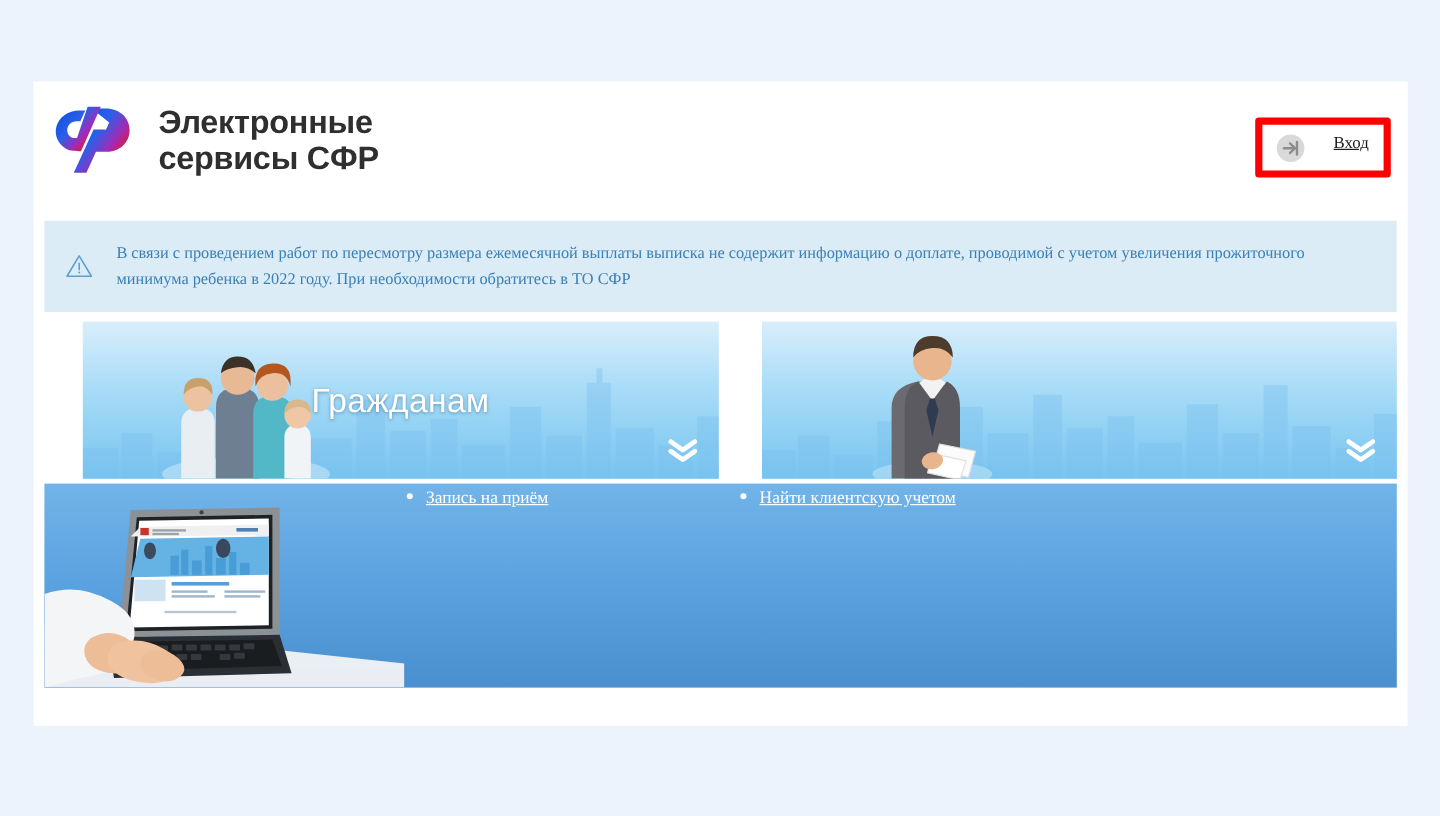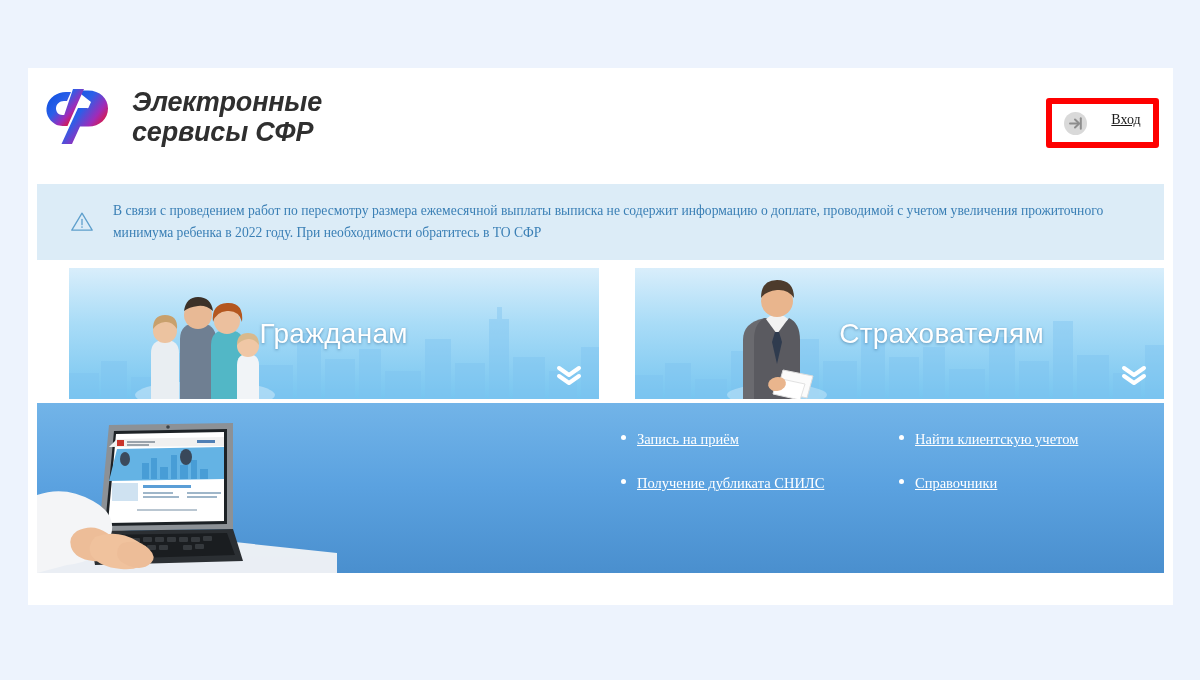--- a/index.html
+++ b/index.html
@@ -50,21 +50,20 @@
   }
 
   .brand-title {
     font-size: 27px;
     line-height: 1.13;
     font-weight: bold;
     color: #2f2f2f;
     letter-spacing: -0.2px;
     white-space: pre-line;
     text-shadow: 0 1px 0 rgba(255,255,255,0.6);
-    font-style: italic;
   }
 
   
   .login-annotation {
     position: absolute;
     right: 14px;
     top: 30px;
     width: 113px;
     height: 50px;
     border: 6px solid #fe0000;
@@ -104,21 +103,21 @@
   }
 
   
   .notice {
     position: relative;
     margin: 0 9px;
     height: 76px;
     background: #dcecf7;
     display: flex;
     align-items: center;
-    padding: 0 20px 0 32px;
+    padding: 0 20px 0 16px;
     gap: 18px;
   }
 
   .notice-icon {
     width: 26px;
     height: 26px;
     flex: 0 0 auto;
   }
 
   .notice-text {
@@ -205,23 +204,21 @@
     bottom: 0;
     width: 300px;
     height: 170px;
   }
 
   .links-cols {
     position: relative;
     margin-left: 295px;
     display: flex;
     gap: 0;
-    padding-top: 24px;
     width: 100%;
-    justify-content: flex-end;
   }
 
   .links-col { flex: 0 0 auto; }
   .links-col.c1 { width: 278px; }
   .links-col.c2 { width: 272px; }
   .links-col.c3 { width: 280px; }
 
   .links-col ul { list-style: none; }
 
   .links-col li {
@@ -394,21 +391,20 @@
 
         <circle cx="52" cy="27" r="16" fill="#e9b58d"></circle>
         <path d="M36 24 q0-18 16-18 q17 0 17 18 q-6-9-17-8 q-11 1-16 8z" fill="#4d3b2c"></path>
 
         <path d="M58 96 l30 6 l-6 22 l-30 -7z" fill="#fbfbfb" stroke="#dcdcdc" stroke-width="1"></path>
         <path d="M52 104 l28 6 l-5 16 l-27 -6z" fill="#ffffff" stroke="#e2e2e2" stroke-width="1"></path>
 
         <ellipse cx="52" cy="110" rx="9" ry="7" fill="#e9b58d" transform="rotate(-12 52 110)"></ellipse>
       </svg>
 
-      <div class="banner-caption shift-right">Страхователям</div>
 
       <span class="banner-chevron">
         <svg viewBox="0 0 28 24" width="28" height="24" aria-hidden="true">
           <path d="M4 5 l10 7 l10 -7" fill="none" stroke="#ffffff" stroke-width="4" stroke-linecap="round" stroke-linejoin="round"></path>
           <path d="M4 13 l10 7 l10 -7" fill="none" stroke="#ffffff" stroke-width="4" stroke-linecap="round" stroke-linejoin="round"></path>
         </svg>
       </span>
     </div>
   </div>
 
@@ -475,34 +471,28 @@
       <path d="M86 140 q16 -4 26 6 q8 8 2 14 q-8 8 -22 3 q-12 -5 -12 -12 q0 -8 6 -11z" fill="#edbd98"></path>
     </svg>
 
     <div class="links-cols">
 
       <div class="links-col c1">
         <ul>
           <li>
             <a>Запись на приём</a>
           </li>
-          <li>
-            <a>Получение дубликата СНИЛС</a>
-          </li>
         </ul>
       </div>
 
       <div class="links-col c2">
         <ul>
           <li>
             <a>Найти клиентскую учетом</a>
           </li>
-          <li>
-            <a>Справочники</a>
-          </li>
         </ul>
       </div>
 
 
     </div>
   </div>
 
 </div>
 
 </body></html>

